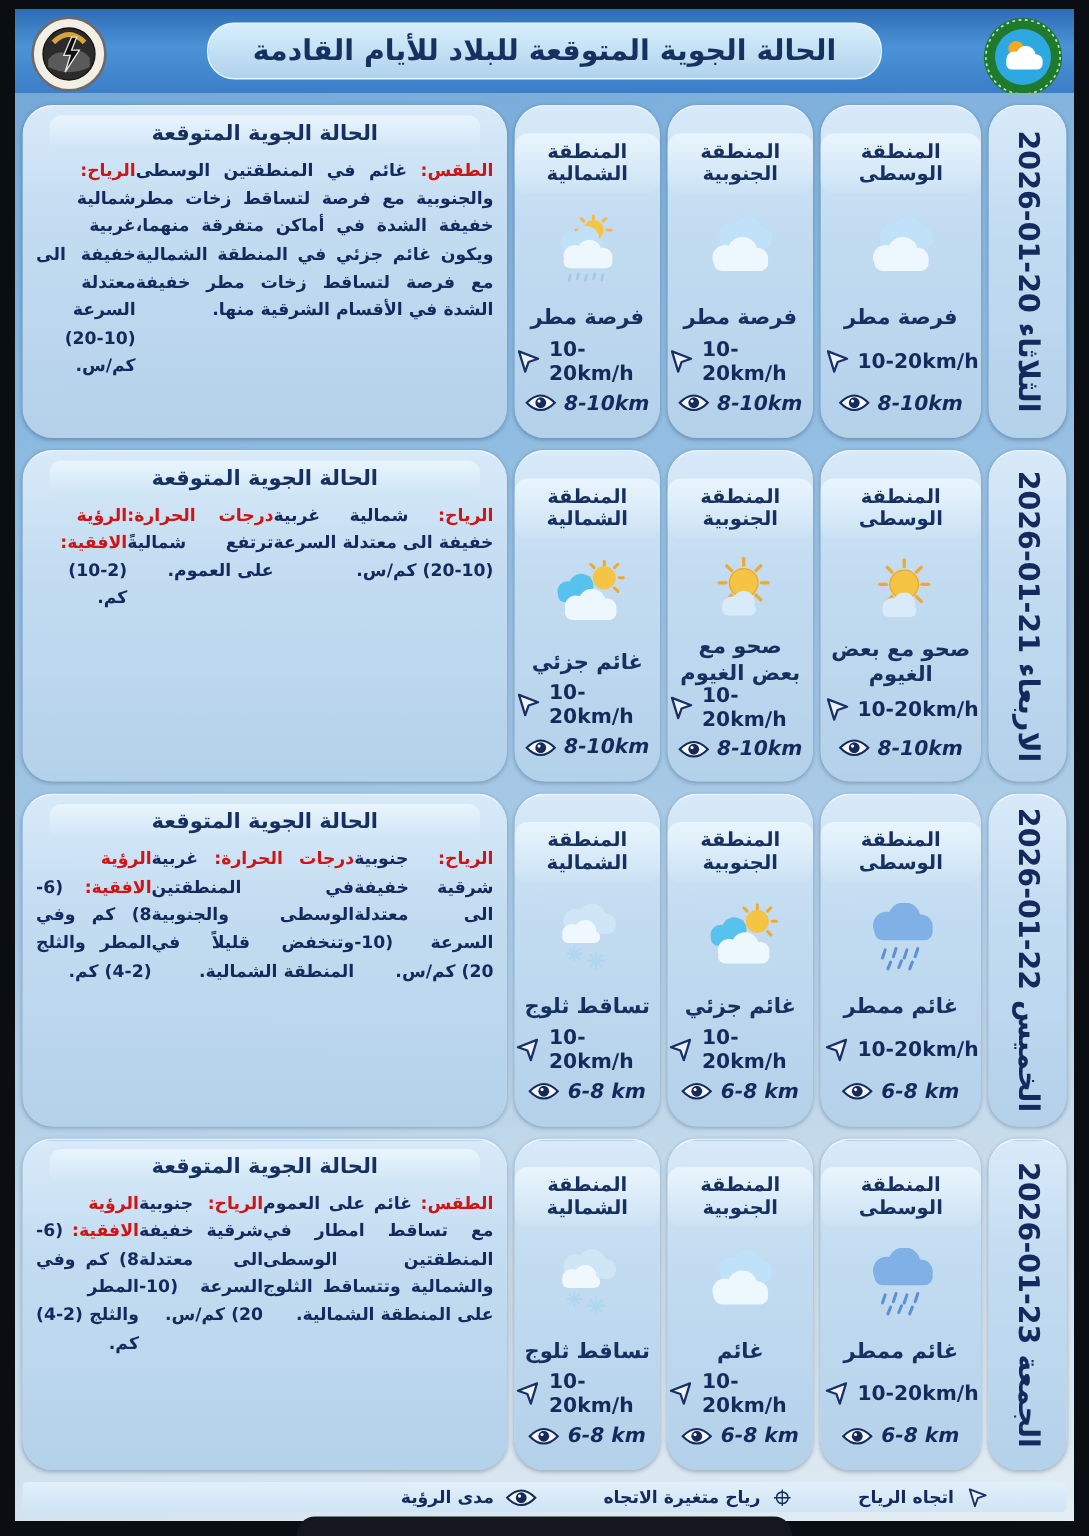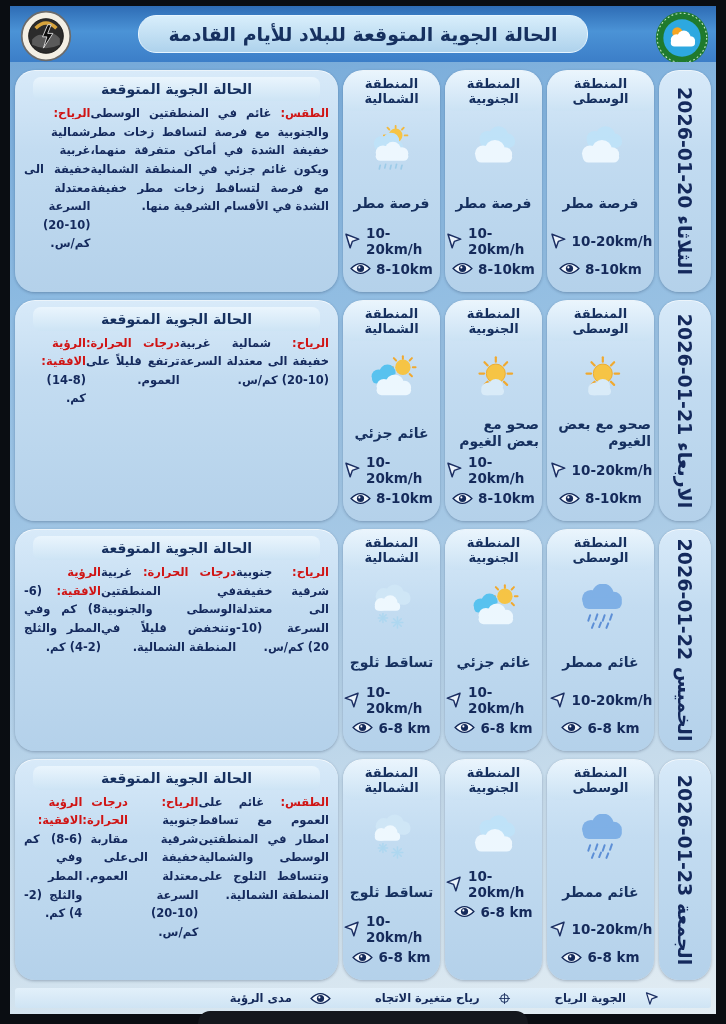--- a/index.html
+++ b/index.html
@@ -21,48 +21,48 @@
            background:linear-gradient(168deg,#74a8d8 0%,#8cbae1 22%,#a5c8e5 50%,#c6dbeb 75%,#e3edf3 100%);
            padding:8px 5px 6px;display:flex;flex-direction:column;gap:8px;}
   .row{flex:1;display:flex;gap:5px;min-height:0;}
   .panel{background:linear-gradient(180deg,#d8eaf9 0%,#c3dcf1 35%,#b4d1ea 100%);
          border-radius:20px;border-top:1px solid rgba(255,255,255,.75);
          box-shadow:0 1px 3px rgba(15,35,70,.3);}
   
   .region{flex:0 0 97px;display:flex;flex-direction:column;overflow:hidden;}
   .region.central{flex:0 0 107px;}
   .cell-head{background:linear-gradient(180deg,#eaf5fd 0%,#cbe2f4 100%);
-             border-radius:9px;margin:0 0 2px;padding:5px 2px;
+             border-radius:9px;margin:18px 0 2px;padding:5px 2px;
              text-align:center;font-weight:bold;font-size:13px;color:#16305f;}
   .cell-icon{height:64px;display:flex;align-items:center;justify-content:center;margin-top:4px;}
-  .cell-cond{flex:1;display:flex;align-items:center;justify-content:center;
+  .cell-cond{flex:1;display:flex;align-items:center;justify-content:center;text-align:center;
              font-weight:bold;font-size:14px;line-height:1.25;color:#16305f;padding:0 3px;}
   .cell-row{height:28px;display:flex;align-items:center;justify-content:center;gap:5px;
             direction:ltr;font-weight:bold;font-size:13.5px;color:#152a5a;}
-  .cell-row.vis{margin-bottom:9px;}
+  .cell-row.vis{margin-bottom:9px;font-style:italic;}
   .warrow,.eicon{display:flex;align-items:center;}
   
   .fc{flex:1;display:flex;flex-direction:column;padding:6px 9px 6px;overflow:hidden;}
   .fc-title{align-self:center;width:94%;background:linear-gradient(180deg,#eaf5fd,#cde4f5);
             border-radius:8px;text-align:center;font-weight:bold;font-size:14px;color:#16305f;
             padding:4px 0;margin-bottom:3px;}
   .fc-body{flex:1;display:flex;justify-content:space-evenly;overflow:hidden;}
   .fc-body p{margin:0;font-size:11.5px;font-weight:bold;color:#14295c;line-height:1.62;
              text-align:justify;}
   .lbl{color:#d01414;}
   
   .date-strip{flex:0 0 52px;position:relative;}
   .date-text{position:absolute;top:50%;left:50%;transform:translate(-50%,-50%) rotate(90deg);
              white-space:nowrap;direction:ltr;font-weight:bold;font-size:19px;color:#14295c;
              letter-spacing:.5px;}
   
   .legend{flex:0 0 20px;background:linear-gradient(180deg,#e2f0fa,#cfe4f4);border-radius:3px;
           display:flex;align-items:center;gap:44px;padding:0 52px 0 10px;
           font-size:11.5px;font-weight:bold;color:#152a5a;}
-  .legend-item{display:flex;align-items:center;gap:18px;}
+  .legend-item{display:flex;align-items:center;gap:8px;}
   
   .bottom-tab{position:absolute;bottom:0;left:50%;transform:translateX(-50%);
               width:330px;height:13px;background:#14171d;border-radius:12px 12px 0 0;}
 </style>
 </head>
 <body>
 
 <div class="stage">
 
   <div class="header">
@@ -367,22 +367,22 @@
                 <circle cx="12.5" cy="7" r="1.4" fill="#fff"></circle>
               </svg>
             </span>
           <span>8-10km</span>
         </div>
       </div>
       <div class="panel fc">
         <div class="fc-title">الحالة الجوية المتوقعة</div>
         <div class="fc-body">
           <p><span class="lbl">الرياح:</span> <span>شمالية غربية خفيفة الى معتدلة السرعة (10-20) كم/س.</span></p>
-          <p><span class="lbl">درجات الحرارة:</span> <span>ترتفع قليلاً على العموم.</span></p>
-          <p><span class="lbl">الرؤية الافقية:</span> <span>(8-14) كم.</span></p>
+          <p><span class="lbl">درجات الحرارة:</span> <span>ترتفع شماليةً على العموم.</span></p>
+          <p><span class="lbl">الرؤية الافقية:</span> <span>(2-10) كم.</span></p>
         </div>
       </div>
     </div>
 
     <div class="row">
       <div class="panel date-strip">
         <span class="date-text">الخميس 22-01-2026</span>
       </div>
       <div class="panel region central">
         <div class="cell-head">المنطقة الوسطى</div>
@@ -584,20 +584,21 @@
                 <rect x="17" y="13" width="38" height="11" rx="5.5"></rect>
               </g>
               <g fill="#edf7fe">
                 <circle cx="20" cy="31" r="9"></circle>
                 <circle cx="33" cy="27" r="11"></circle>
                 <circle cx="44" cy="32" r="8"></circle>
                 <rect x="12" y="29" width="40" height="12" rx="6"></rect>
               </g>
             </svg>
           </div>
+        <div class="cell-cond">غائم</div>
         <div class="cell-row">
           <span class="warrow">
               <svg viewBox="0 0 24 24" width="18" height="18">
                 <path d="M20 3 L3 9.5 L11.5 12.5 L14.5 21 Z" fill="#eaf3fb" stroke="#1c2f63" stroke-width="2" stroke-linejoin="round"></path>
               </svg>
             </span>
           <span>10-20km/h</span>
         </div>
         <div class="cell-row vis">
           <span class="eicon">
@@ -655,34 +656,33 @@
               </svg>
             </span>
           <span>6-8 km</span>
         </div>
       </div>
       <div class="panel fc">
         <div class="fc-title">الحالة الجوية المتوقعة</div>
         <div class="fc-body">
           <p><span class="lbl">الطقس:</span> <span>غائم على العموم مع تساقط امطار في المنطقتين الوسطى والشمالية وتتساقط الثلوج على المنطقة الشمالية.</span></p>
           <p><span class="lbl">الرياح:</span> <span>جنوبية شرقية خفيفة الى معتدلة السرعة (10-20) كم/س.</span></p>
-          <p><span class="lbl">درجات الحرارة:</span> <span>مقاربة على العموم.</span></p>
           <p><span class="lbl">الرؤية الافقية:</span> <span>(6-8) كم وفي المطر والثلج (2-4) كم.</span></p>
         </div>
       </div>
     </div>
 
     <div class="legend">
       <span class="legend-item">
         <span class="eicon">
             <svg viewBox="0 0 24 24" width="15" height="15">
               <path d="M4 3 L21 9.5 L12.5 12.5 L9.5 21 Z" fill="#eaf3fb" stroke="#1c2f63" stroke-width="2" stroke-linejoin="round"></path>
             </svg>
           </span>
-        <span>الجوية الرياح</span>
+        <span>اتجاه الرياح</span>
       </span>
       <span class="legend-item">
         <span class="eicon">
             <svg viewBox="0 0 20 20" width="13" height="13">
               <circle cx="10" cy="10" r="6" fill="none" stroke="#152a5a" stroke-width="1.5"></circle>
               <path d="M10 1.5 V18.5 M1.5 10 H18.5" stroke="#152a5a" stroke-width="1.3" fill="none"></path>
             </svg>
           </span>
         <span>رياح متغيرة الاتجاه</span>
       </span>

